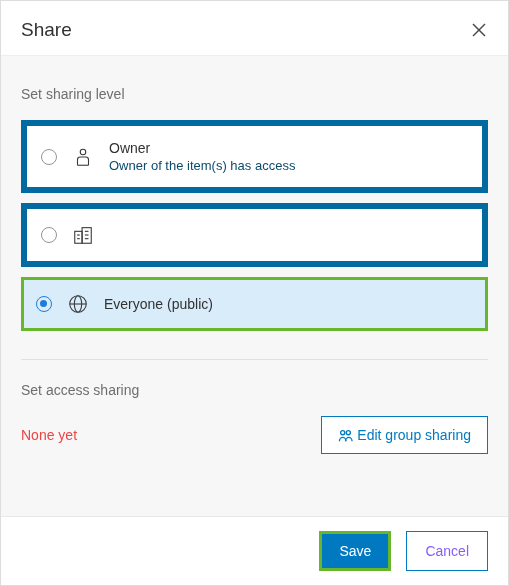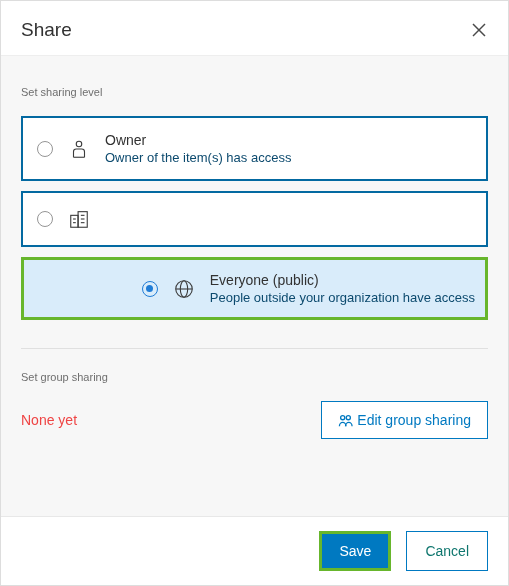--- a/index.html
+++ b/index.html
@@ -3,41 +3,41 @@
   <meta charset="utf-8">
   <style>
     * { box-sizing: border-box; margin: 0; padding: 0; }
     html, body { width: 509px; height: 586px; font-family: "Segoe UI", Arial, sans-serif; background: #fff; }
     .modal { width: 509px; height: 586px; border: 1px solid #ddd; display: flex; flex-direction: column; }
     .header { display: flex; align-items: center; justify-content: space-between; padding: 18px 20px 14px 20px; }
     .header-title { font-size: 19px; color: #323232; font-weight: 400; }
     .close-btn { width: 18px; height: 18px; cursor: pointer; display: flex; align-items: center; justify-content: center; }
     .close-btn svg { width: 16px; height: 16px; stroke: #4a4a4a; stroke-width: 1.5; }
     .body { flex: 1; background: #f7f7f7; padding: 30px 20px 16px 20px; border-top: 1px solid #eee; display: flex; flex-direction: column; }
-    .section-label { font-size: 11px; color: #6e6e6e; font-weight: 400; margin-bottom: 18px; }
+    .section-label { font-size: 14px; color: #6e6e6e; font-weight: 400; margin-bottom: 18px; }
     .options { display: flex; flex-direction: column; gap: 10px; margin-bottom: 22px; }
-    .option { background: #fff; border: 2px solid #0369a1; padding: 14px 12px 14px 14px; display: flex; align-items: center; gap: 14px; cursor: pointer; }
-    .option.selected { background: #d9ecfa; border: 3px solid #67b62c; padding: 12px 10px 12px 12px; justify-content: flex-end; }
+    .option { background: #fff; border: 6px solid #0369a1; padding: 14px 12px 14px 14px; display: flex; align-items: center; gap: 14px; cursor: pointer; }
+    .option.selected { background: #d9ecfa; border: 3px solid #67b62c; padding: 12px 10px 12px 12px; }
     .radio { width: 16px; height: 16px; border: 1.5px solid #959595; border-radius: 50%; position: relative; flex-shrink: 0; }
     .option.selected .radio { border-color: #1f7cd6; }
     .option.selected .radio::after { content: ""; position: absolute; top: 3px; left: 3px; width: 7px; height: 7px; background: #1f7cd6; border-radius: 50%; }
     .opt-icon { width: 24px; height: 24px; flex-shrink: 0; display: flex; align-items: center; justify-content: center; }
     .opt-icon svg { width: 22px; height: 22px; stroke: #3b3b3b; fill: none; stroke-width: 1.2; }
     .opt-text { display: flex; flex-direction: column; gap: 2px; }
     .opt-title { font-size: 14px; color: #323232; }
     .opt-desc { font-size: 13px; color: #0c4a6e; }
     .divider { height: 1px; background: #e0e0e0; margin: 6px 0 22px 0; }
     .group-row { display: flex; align-items: center; justify-content: space-between; margin-bottom: 8px; }
     .none-text { font-size: 14px; color: #ef4444; }
     .edit-group-btn { border: 1px solid #0079c1; background: #fff; color: #0079c1; font-size: 14px; padding: 10px 16px; display: flex; align-items: center; gap: 4px; cursor: pointer; }
     .edit-group-btn svg { width: 15px; height: 15px; stroke: #0079c1; fill: none; stroke-width: 1.4; }
     .footer { background: #fff; border-top: 1px solid #e8e8e8; padding: 14px 20px; display: flex; justify-content: flex-end; gap: 15px; }
     .save-wrap { border: 3px solid #67b62c; padding: 0; }
     .btn-save { background: #0079c1; color: #fff; border: none; font-size: 14px; padding: 9px 17px; cursor: pointer; }
-    .btn-cancel { background: #fff; color: #0f766e; border: 1px solid #0079c1; font-size: 14px; padding: 10px 18px; cursor: pointer; }
+    .btn-cancel { background: #fff; color: #8b5cf6; border: 1px solid #0079c1; font-size: 14px; padding: 10px 18px; cursor: pointer; }
   </style>
 </head>
 <body>
 
 <div class="modal">
   <div class="header">
     <div class="header-title">Share</div>
     <div class="close-btn">
       <svg viewBox="0 0 16 16">
           <line x1="2" y1="2" x2="14" y2="14"></line>
@@ -85,29 +85,28 @@
         <div class="radio"></div>
         <div class="opt-icon">
           <svg viewBox="0 0 24 24">
               <circle cx="12" cy="12" r="9"></circle>
               <ellipse cx="12" cy="12" rx="4" ry="9"></ellipse>
               <line x1="3" y1="12" x2="21" y2="12"></line>
             </svg>
         </div>
         <div class="opt-text">
           <div class="opt-title">Everyone (public)</div>
-          <div class="opt-desc">People outside your organization have access</div>
         </div>
       </div>
 
     </div>
 
     <div class="divider"></div>
 
-    <div class="section-label">Set group sharing</div>
+    <div class="section-label">Set access sharing</div>
 
     <div class="group-row">
       <div class="none-text">None yet</div>
       <div class="edit-group-btn">
         <svg viewBox="0 0 16 16">
             <circle cx="5" cy="5" r="2.2"></circle>
             <circle cx="11" cy="5" r="2.2"></circle>
             <path d="M1.5 14c0-2.5 1.8-4 3.5-4s3.5 1.5 3.5 4"></path>
             <path d="M8 14c0-2.5 1.8-4 3.5-4s3.5 1.5 3.5 4"></path>
           </svg>

